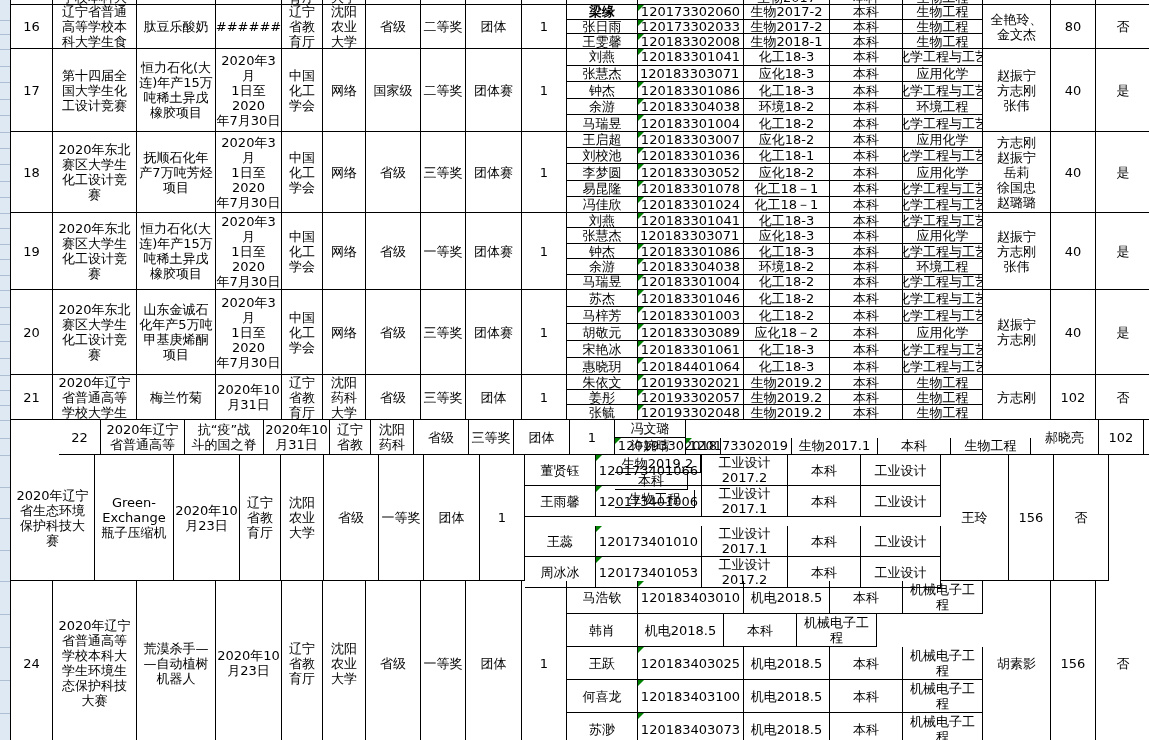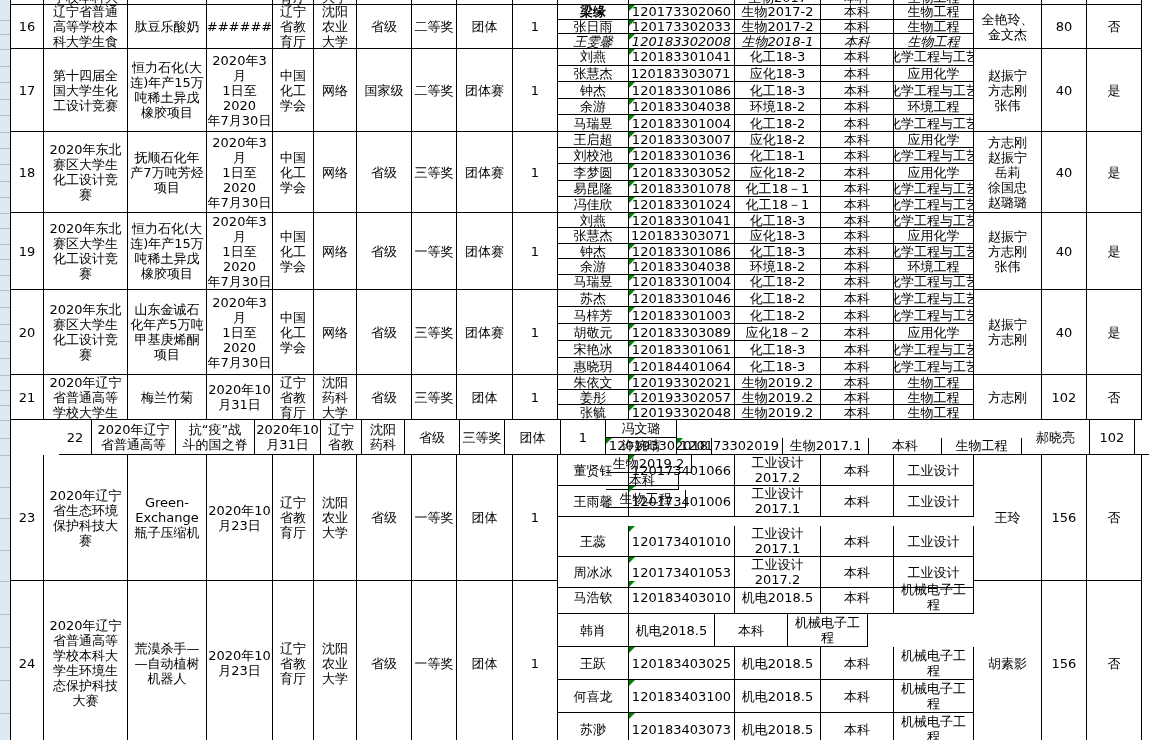--- a/index.html
+++ b/index.html
@@ -18,21 +18,21 @@
   .sl{white-space:nowrap;}
   .stu-block{display:flex;flex-direction:column;flex-shrink:0;}
   .stu-row{display:flex;}
   .stu-row .cell{height:100%;}
   .idcell{position:relative;}
   .idcell .tri{position:absolute;left:0;top:0;width:0;height:0;
                border-top:6px solid #008000;border-right:6px solid transparent;}
   .idleft{justify-content:flex-start;padding-left:2px;align-items:flex-end;}
   .bold{font-weight:bold;}
   
-  .c-seq{width:33px}.c-comp{width:84px}.c-proj{width:79px}.c-date{width:66px}.c-org{width:41px}
+  .c-seq{width:42px}.c-comp{width:84px}.c-proj{width:79px}.c-date{width:66px}.c-org{width:41px}
   .c-host{width:43px}.c-level{width:55px}.c-award{width:45px}.c-type{width:56px}.c-count{width:45px}
   .c-name{width:71px}.c-id{width:106px}.c-cls{width:86px}.c-deg{width:73px}.c-major{width:80px}
   .c-teach{width:68px}.c-hours{width:45px}.c-flag{width:55px}
   
   .cutrow{height:5px;}
   .cutrow .cell{align-items:flex-start;justify-content:center;}
   .cutt{position:relative;top:-9px;display:block;white-space:nowrap;line-height:13px;}
 </style>
 </head>
 <body>
@@ -140,21 +140,21 @@
           <div class="stu-row" style="height: 14.7px;">
             <div class="cell c-name sl">张日雨</div>
             <div class="cell c-id sl idcell">
               <span class="tri" style="border-top-color: rgb(0, 128, 0);"></span>
               <span>120173302033</span>
             </div>
             <div class="cell c-cls sl">生物2017-2</div>
             <div class="cell c-deg sl">本科</div>
             <div class="cell c-major sl">生物工程</div>
           </div>
-          <div class="stu-row" style="height: 14.7px; font-style: italic;">
+          <div class="stu-row" style="height: 14.7px;">
             <div class="cell c-name sl">王雯馨</div>
             <div class="cell c-id sl idcell">
               <span class="tri" style="border-top-color: rgb(0, 128, 0);"></span>
               <span>120183302008</span>
             </div>
             <div class="cell c-cls sl">生物2018-1</div>
             <div class="cell c-deg sl">本科</div>
             <div class="cell c-major sl">生物工程</div>
           </div>
         </div>
@@ -566,21 +566,20 @@
             <div class="cell c-cls sl">生物2017.1</div>
             <div class="cell c-deg sl">本科</div>
             <div class="cell c-major sl">生物工程</div>
           </div>
         </div>
         <div class="cell c-teach sl">郝晓亮</div>
         <div class="cell c-hours sl">102</div>
         <div class="cell c-flag sl">否</div>
       </div>
       <div class="mrow" style="height: 126px;">
-        <div class="cell c-seq sl">23</div>
         <div class="cell c-comp ml">2020年辽宁
 省生态环境
 保护科技大
 赛</div>
         <div class="cell c-proj ml">Green-
 Exchange
 瓶子压缩机</div>
         <div class="cell c-date ml">2020年10
 月23日</div>
         <div class="cell c-org ml">辽宁

